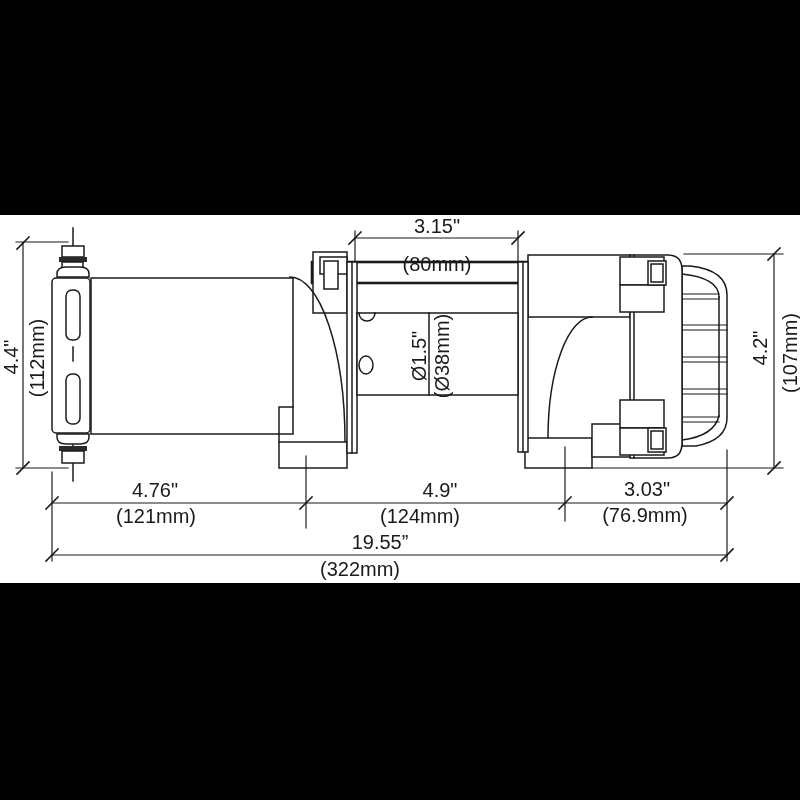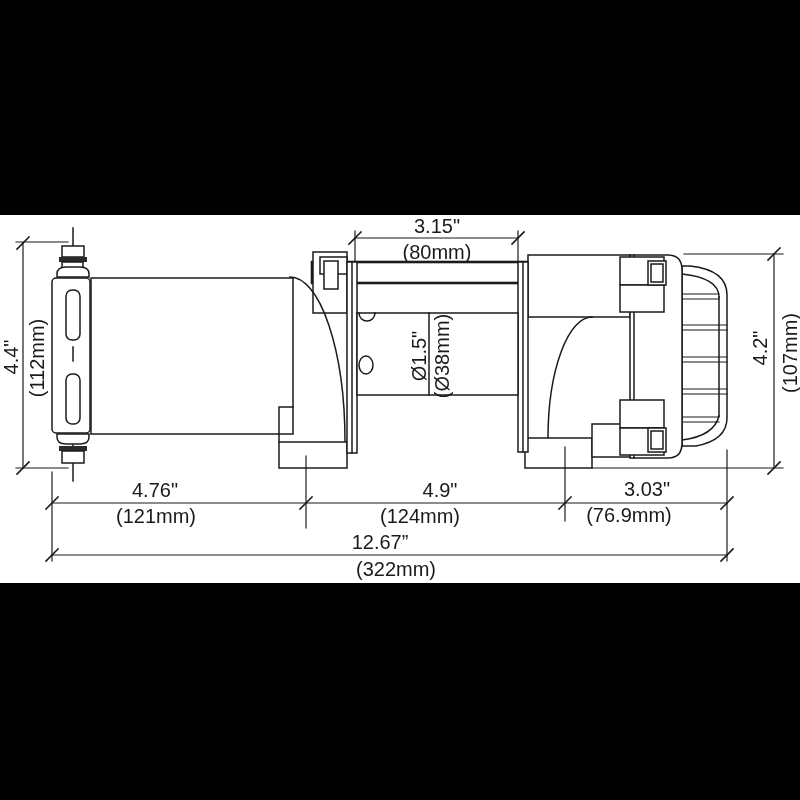--- a/index.html
+++ b/index.html
@@ -132,28 +132,28 @@
         <line x1="52" y1="503" x2="727" y2="503"></line>
         <path d="M46,509 L58,497 M300,509 L312,497 M559,509 L571,497 M721,509 L733,497" stroke-width="1.6"></path>
 
         <line x1="52" y1="555" x2="727" y2="555"></line>
         <path d="M46,561 L58,549 M721,561 L733,549" stroke-width="1.6"></path>
       </g>
     </svg>
   </div>
 
   <span class="dim" style="left:437px;top:226px">3.15"</span>
-  <span class="dim" style="left:437px;top:252px">(80mm)</span>
+  <span class="dim" style="left:437px;top:264px">(80mm)</span>
   <span class="dim rot" style="left:11px;top:357px">4.4"</span>
   <span class="dim rot" style="left:37px;top:358px">(112mm)</span>
   <span class="dim rot" style="left:760px;top:348px">4.2"</span>
   <span class="dim rot" style="left:790px;top:353px">(107mm)</span>
   <span class="dim rot" style="left:419px;top:356px">Ø1.5"</span>
   <span class="dim rot" style="left:442px;top:356px">(Ø38mm)</span>
   <span class="dim" style="left:155px;top:490px">4.76"</span>
   <span class="dim" style="left:156px;top:516px">(121mm)</span>
   <span class="dim" style="left:440px;top:490px">4.9"</span>
   <span class="dim" style="left:420px;top:516px">(124mm)</span>
   <span class="dim" style="left:647px;top:489px">3.03"</span>
-  <span class="dim" style="left:629px;top:515px">(76.9mm)</span>
-  <span class="dim" style="left:380px;top:542px">12.67”</span>
-  <span class="dim" style="left:396px;top:569px">(322mm)</span>
+  <span class="dim" style="left:645px;top:515px">(76.9mm)</span>
+  <span class="dim" style="left:380px;top:542px">19.55”</span>
+  <span class="dim" style="left:360px;top:569px">(322mm)</span>
 </div>
 
 </body></html>

